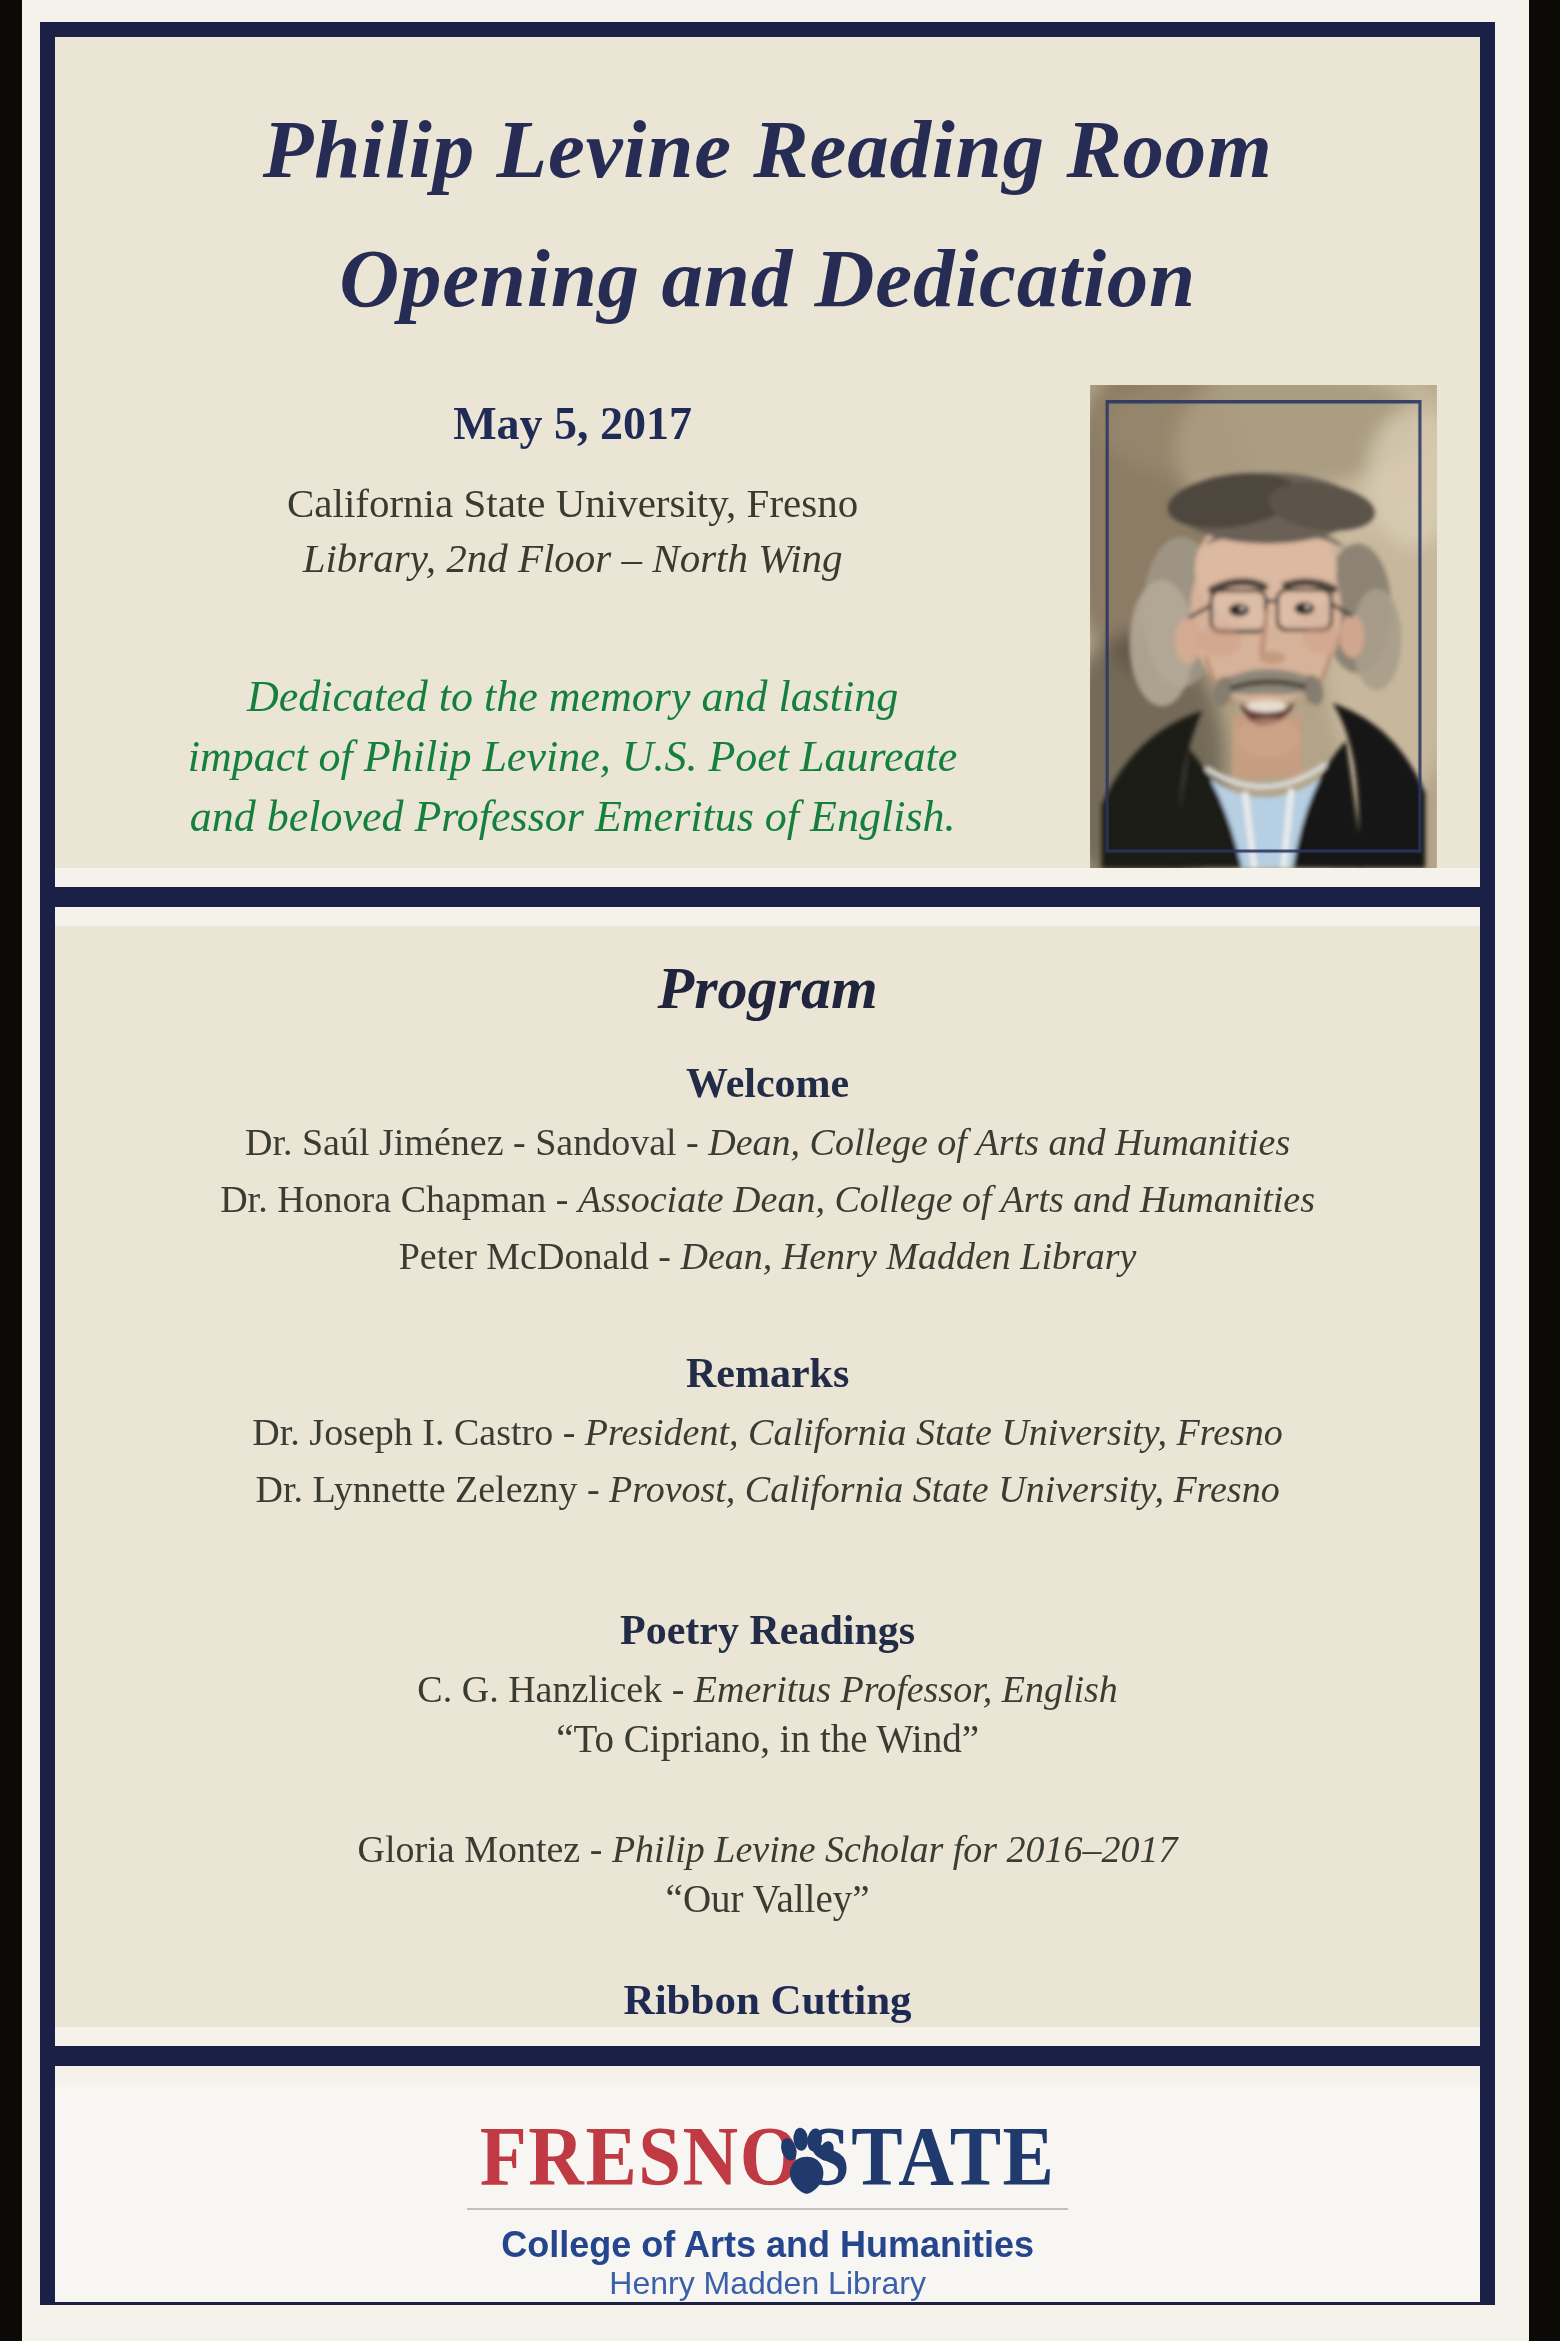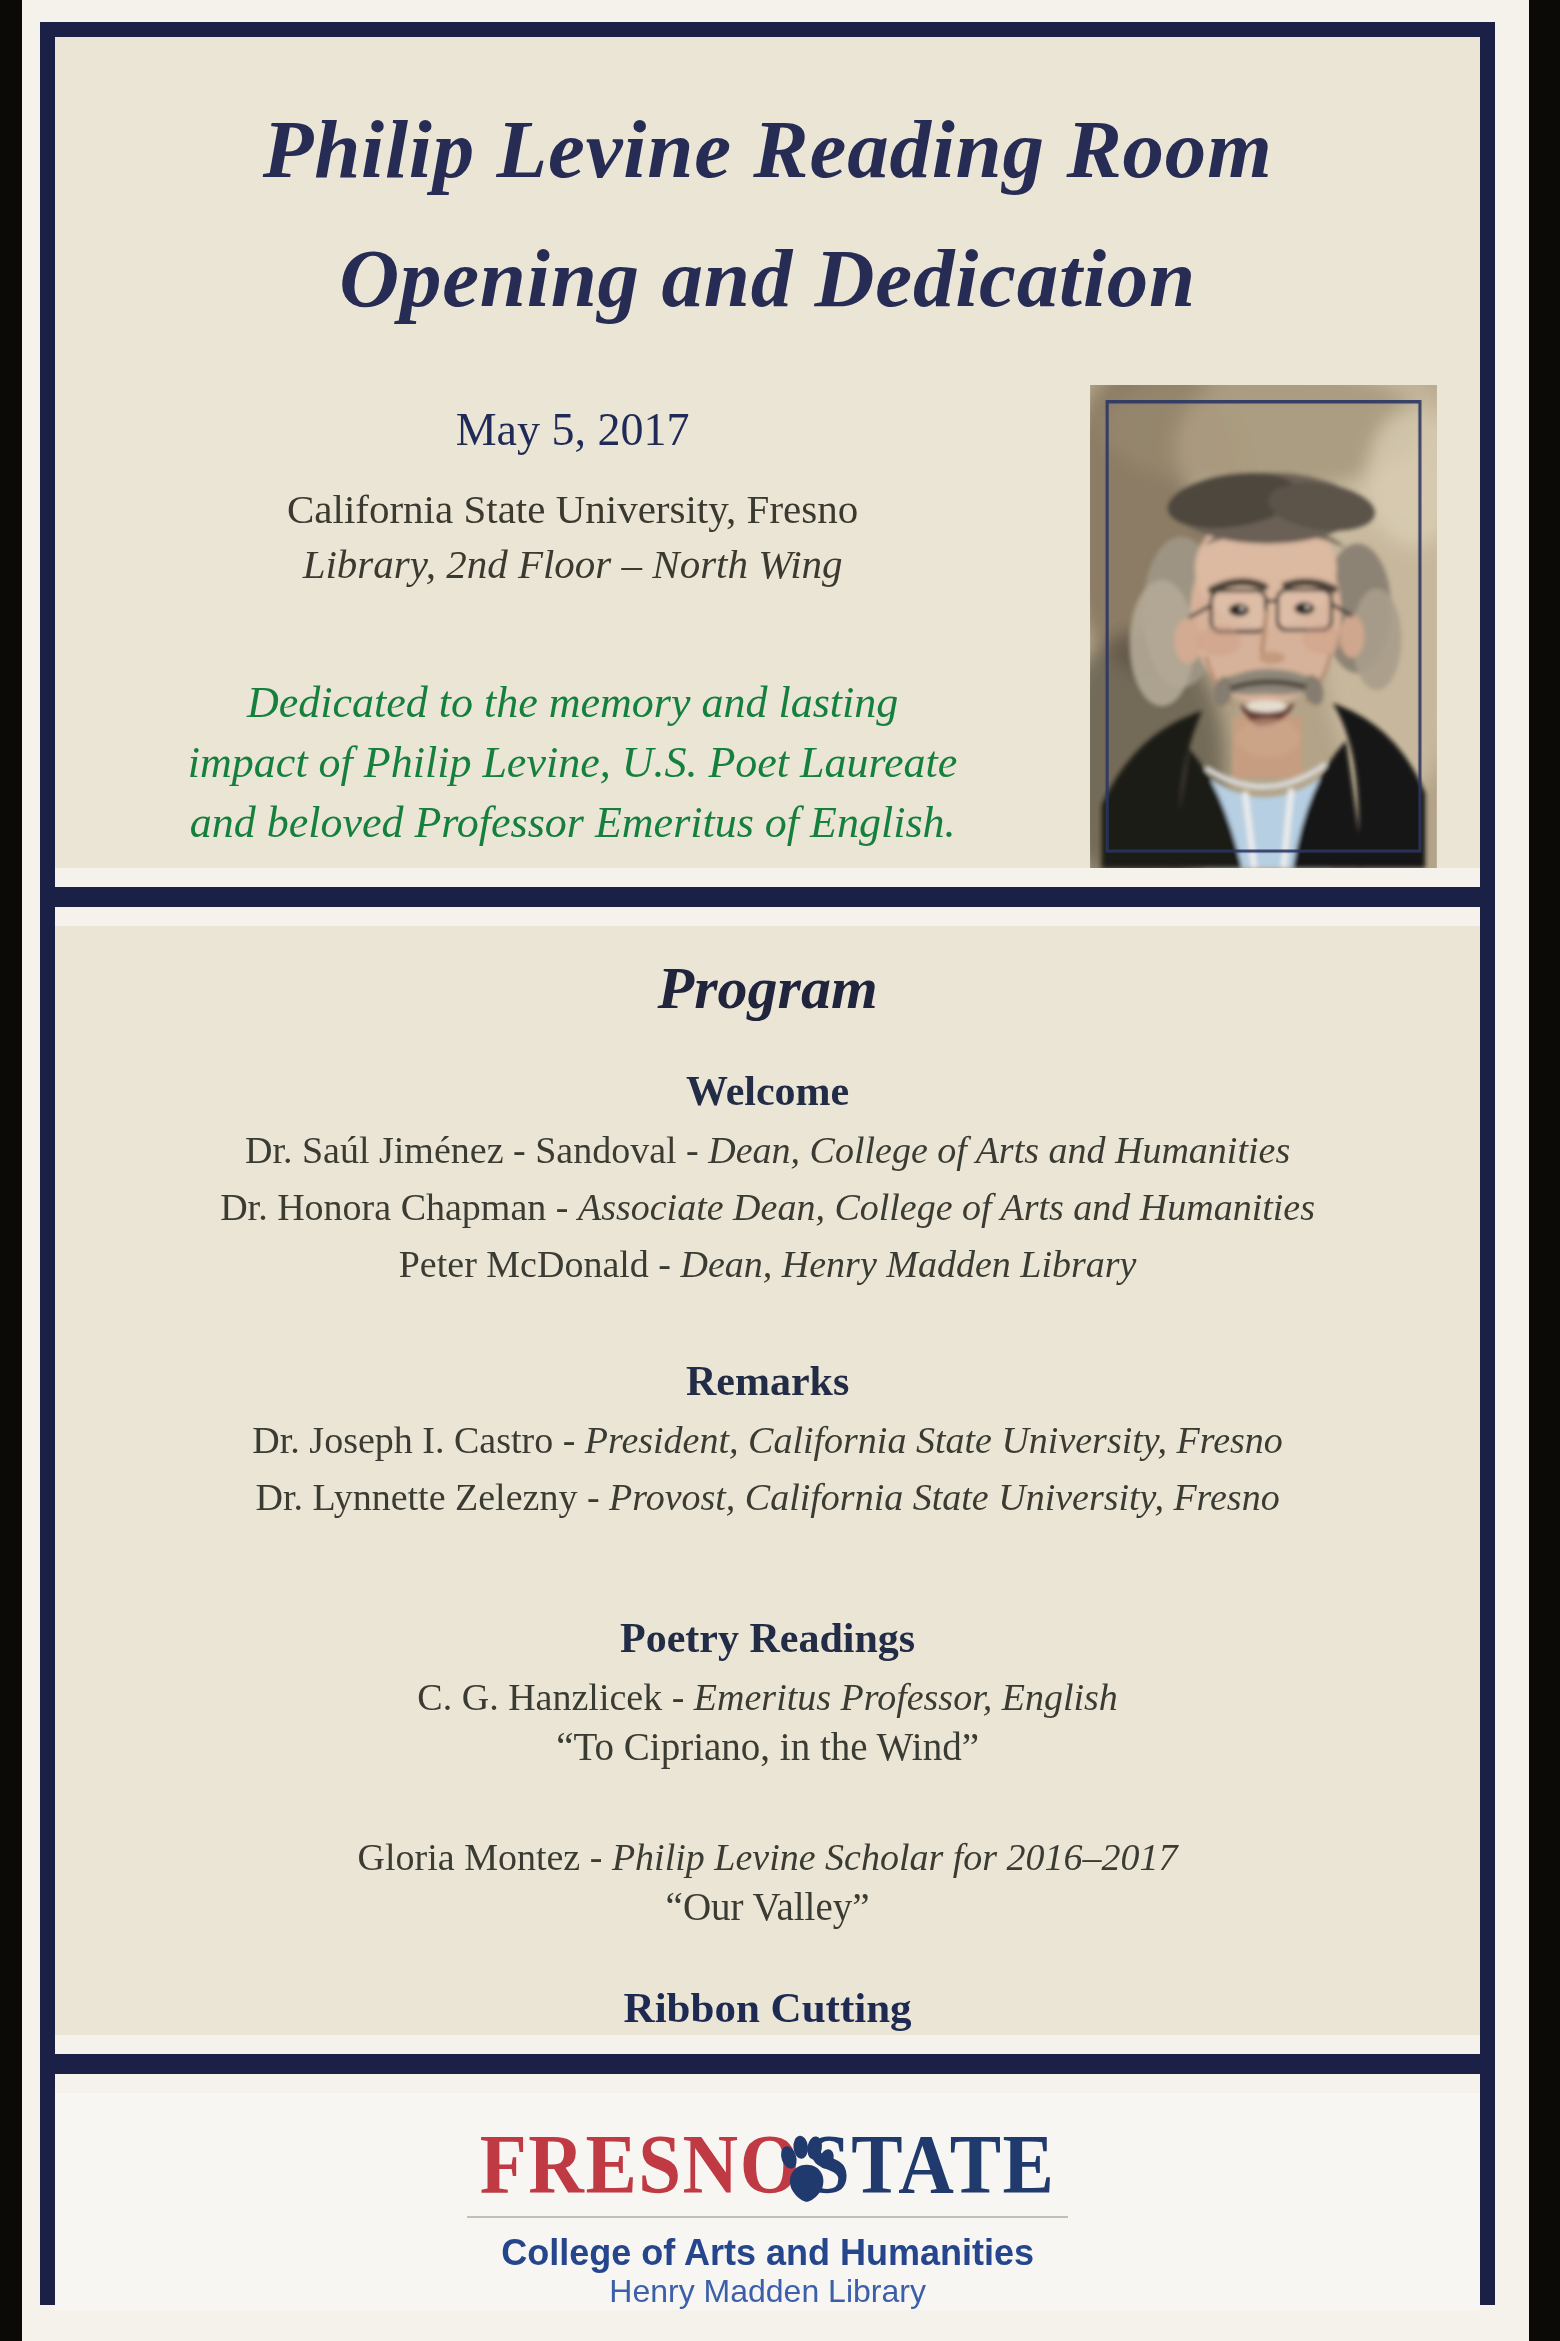--- a/index.html
+++ b/index.html
@@ -22,36 +22,36 @@
   .section-program{height:1118px;background:#eae5d5;text-align:center;}
   .section-footer{flex:1;background:#f7f6f2;text-align:center;}
 
   .event-title{
     margin-top:48px;
     font-style:italic;font-weight:bold;
     font-size:83px;line-height:129px;color:#272c55;letter-spacing:0.8px;
   }
   .title-row{display:flex;margin-top:42px;}
   .left-col{flex:1;text-align:center;}
-  .event-date{margin-top:18px;font-weight:normal;font-size:46px;color:#1f2a57;}
+  .event-date{margin-top:12px;font-weight:bold;font-size:46px;color:#1f2a57;}
   .event-venue{margin-top:28px;font-size:41px;color:#3a3a30;line-height:51px;}
   .event-location{font-style:italic;font-size:41px;color:#3a3a30;line-height:51px;margin-top:4.6px;}
   .dedication{margin-top:83px;font-style:italic;font-size:44px;color:#15803d;line-height:60px;}
 
   .photo-frame{
     flex:0 0 auto;width:347px;height:483px;margin-right:43px;position:relative;
   }
   .photo-frame svg{display:block;}
 
   .program-heading{
     margin-top:27px;font-style:italic;font-weight:bold;
     font-size:60px;line-height:71px;color:#20243c;
   }
   .group-heading{font-weight:bold;font-size:42px;line-height:54px;color:#232c46;}
-  .gh-welcome{margin-top:40px;}
+  .gh-welcome{margin-top:32px;}
   .gh-remarks{margin-top:65px;}
   .gh-poetry{margin-top:89px;}
   .program-line{font-size:38px;line-height:49px;color:#3a3b32;margin-top:8px;}
   .program-line .role{font-style:italic;}
   .poem-line{font-size:39px;line-height:49px;color:#3a3b32;}
   .reader-gap{margin-top:62px;}
   .ribbon-heading{margin-top:50px;font-weight:bold;font-size:43px;line-height:54px;color:#1e2a52;}
 
   .logo-row{
     margin-top:26px;display:flex;align-items:center;justify-content:center;

